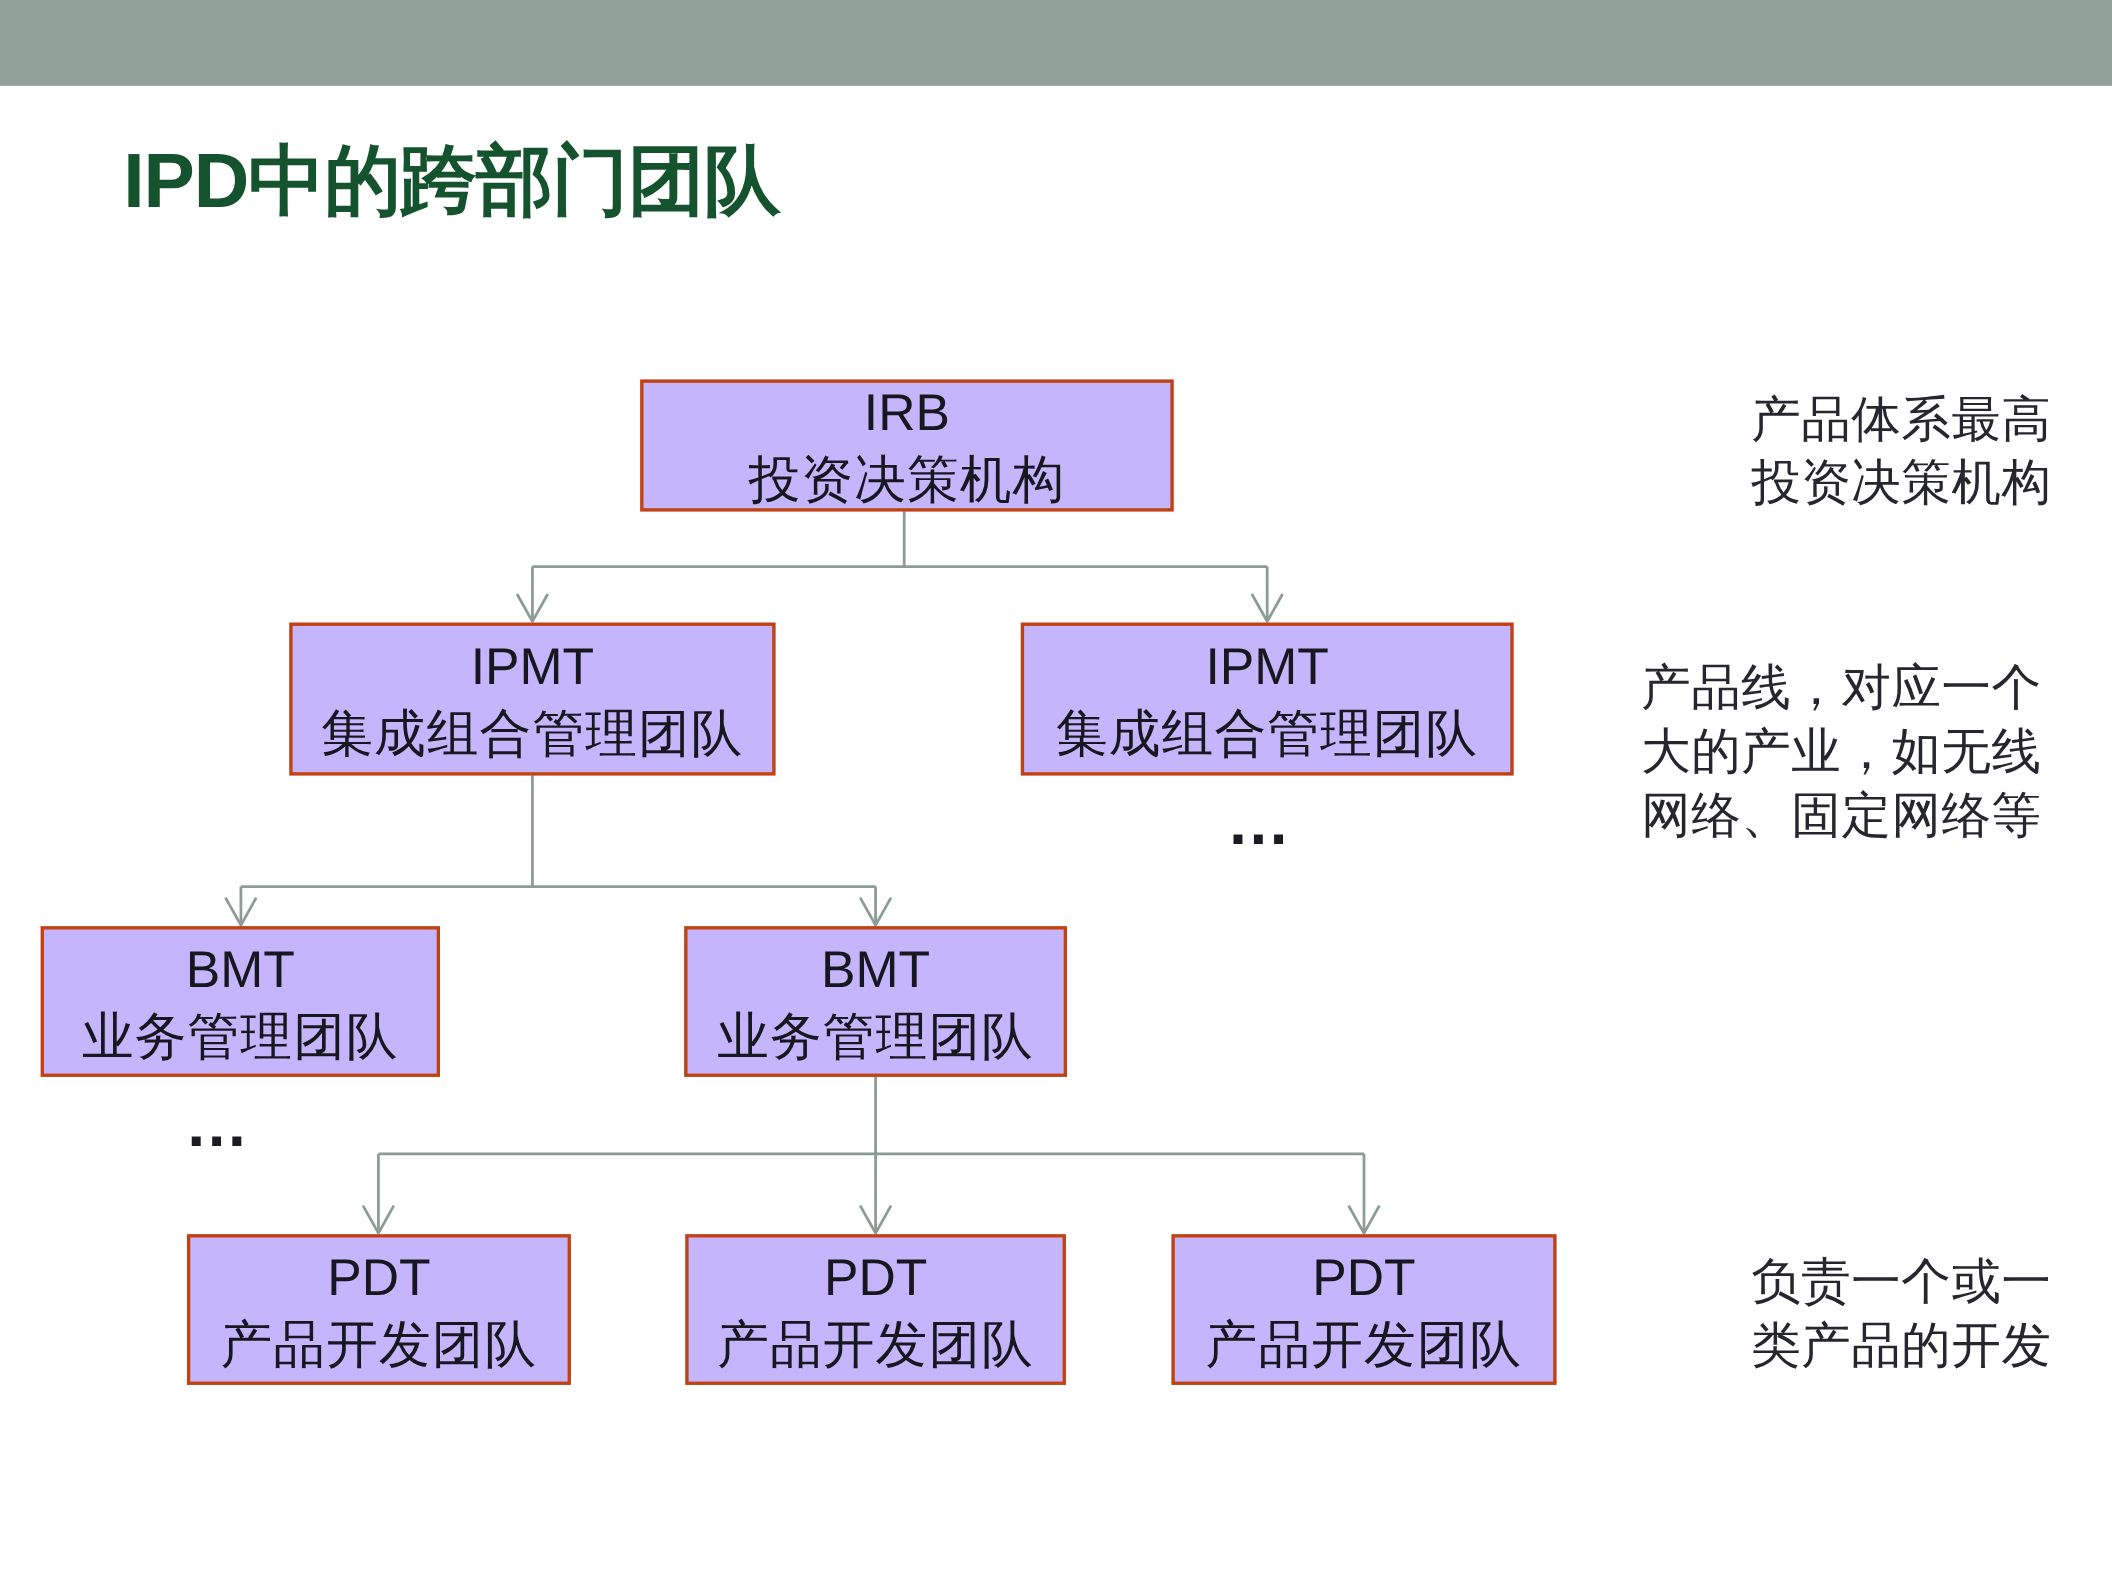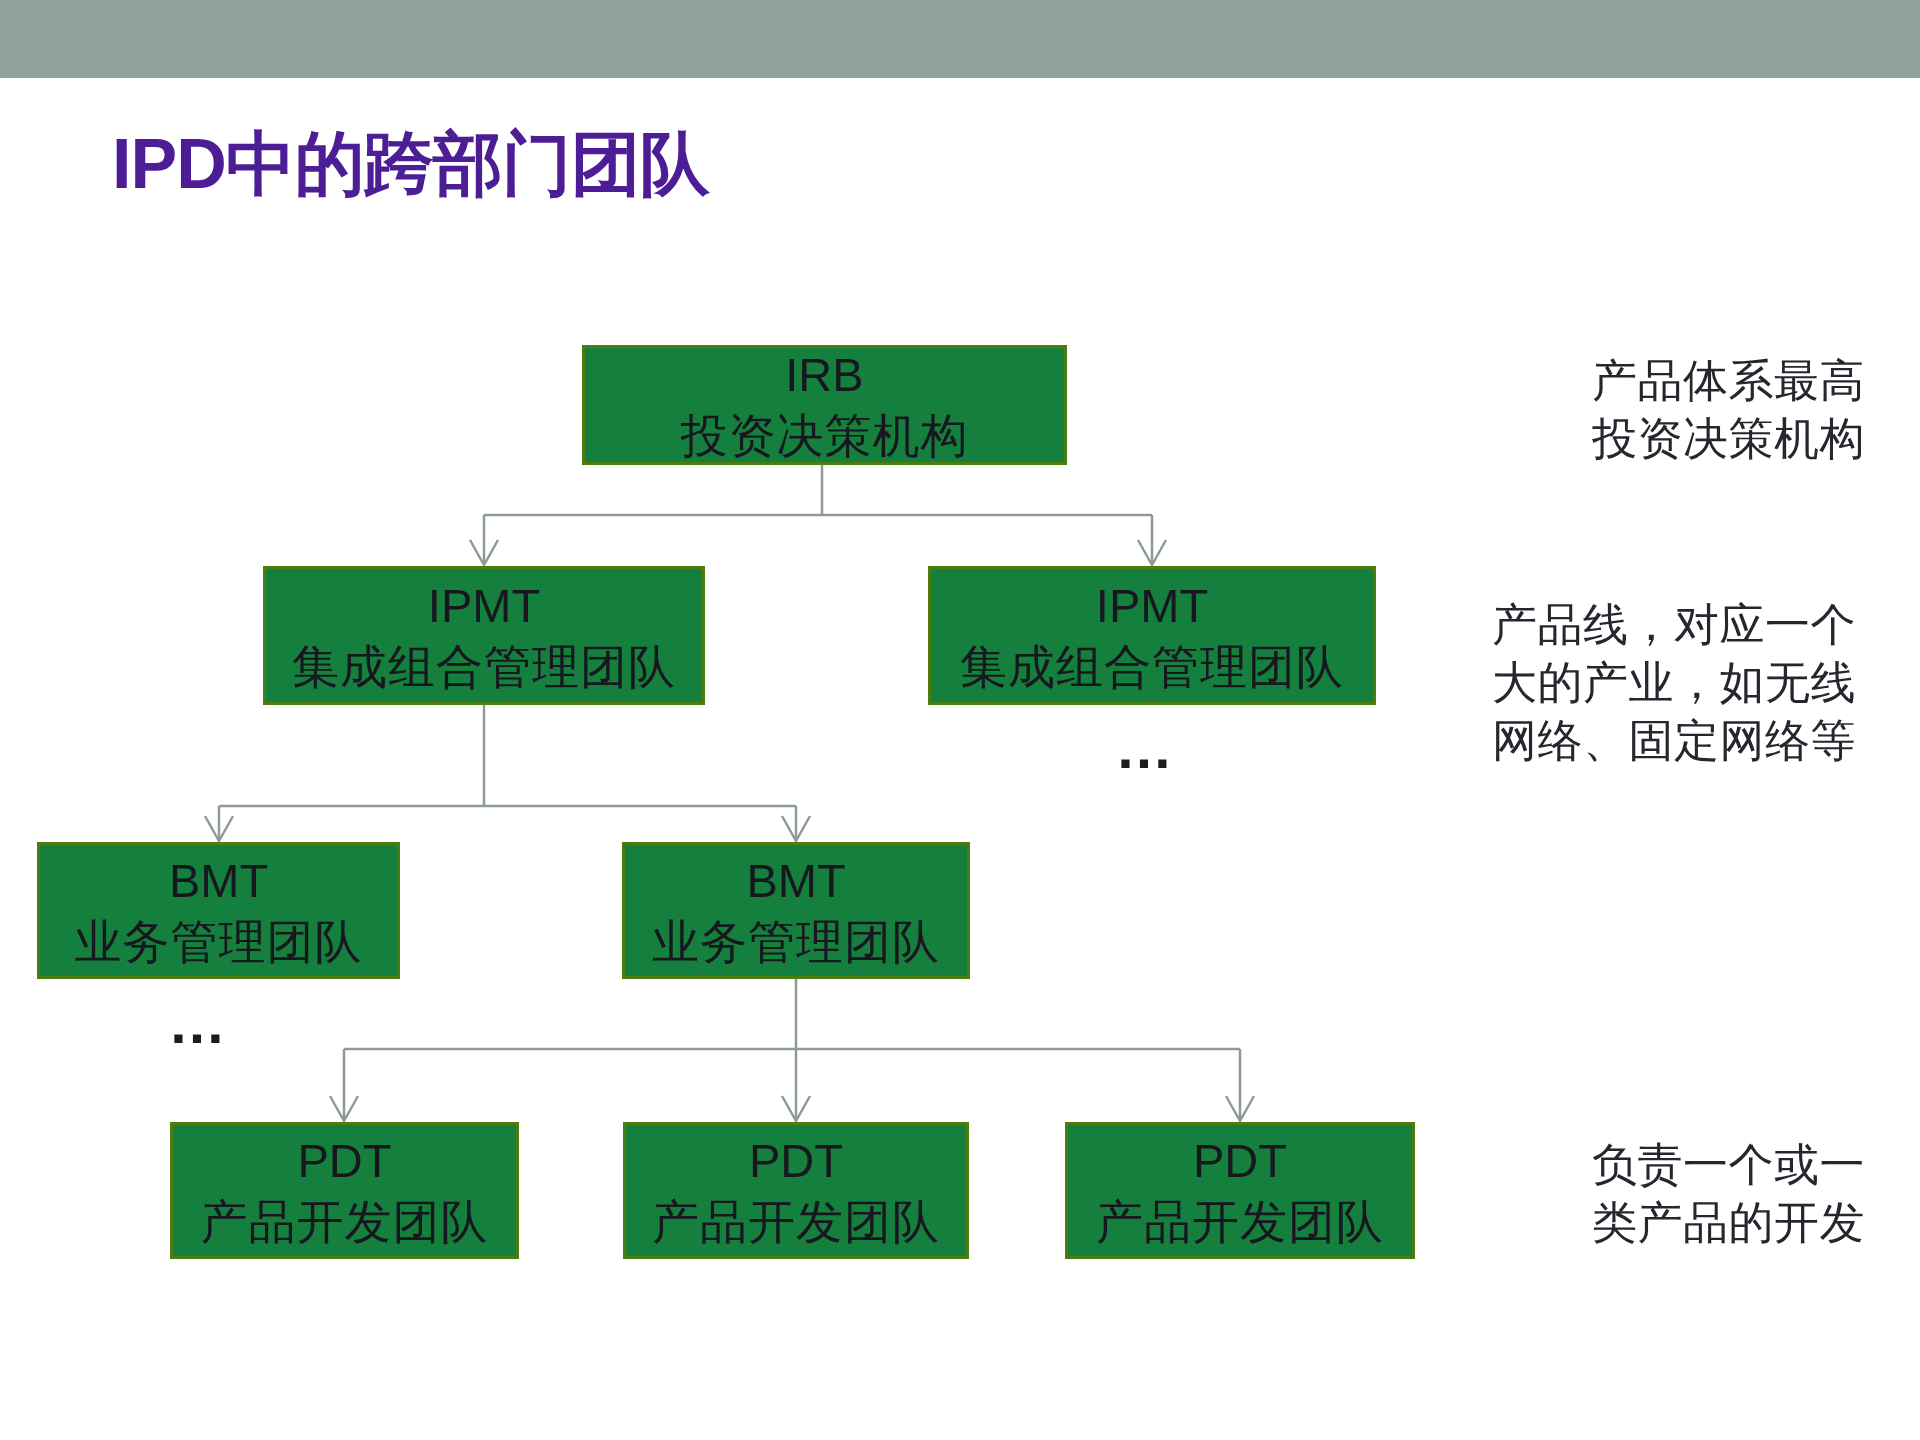--- a/index.html
+++ b/index.html
@@ -5,27 +5,27 @@
   html,body{margin:0;padding:0;background:#fff;}
   .slide{
     position:relative;width:1920px;height:1440px;overflow:hidden;background:#ffffff;
     font-family:"Liberation Sans","DejaVu Sans",sans-serif;
   }
   .top-bar{
     position:absolute;left:0;top:0;width:1920px;height:78px;background:#90a19a;
   }
   .title{
     position:absolute;left:112px;top:118px;margin:0;
-    font-size:70px;font-weight:bold;letter-spacing:-1px;color:#4c1d95;
+    font-size:70px;font-weight:bold;letter-spacing:-1px;color:#14532d;
     white-space:nowrap;
   }
   .connectors{position:absolute;left:0;top:0;}
   .node{
     position:absolute;box-sizing:border-box;
-    background:#15803d;border:3px solid #4d7c0f;
+    background:#c4b5fd;border:3px solid #c2410c;
     display:flex;flex-direction:column;justify-content:center;align-items:center;
     color:#17171f;
   }
   .node .acronym{font-size:47px;line-height:61px;}
   .node .cn{font-size:47px;line-height:61px;letter-spacing:1px;}
   .ellipsis{
     position:absolute;color:#1b1b22;font-size:58px;font-weight:bold;
     letter-spacing:6px;text-align:center;line-height:40px;
   }
   .note{

